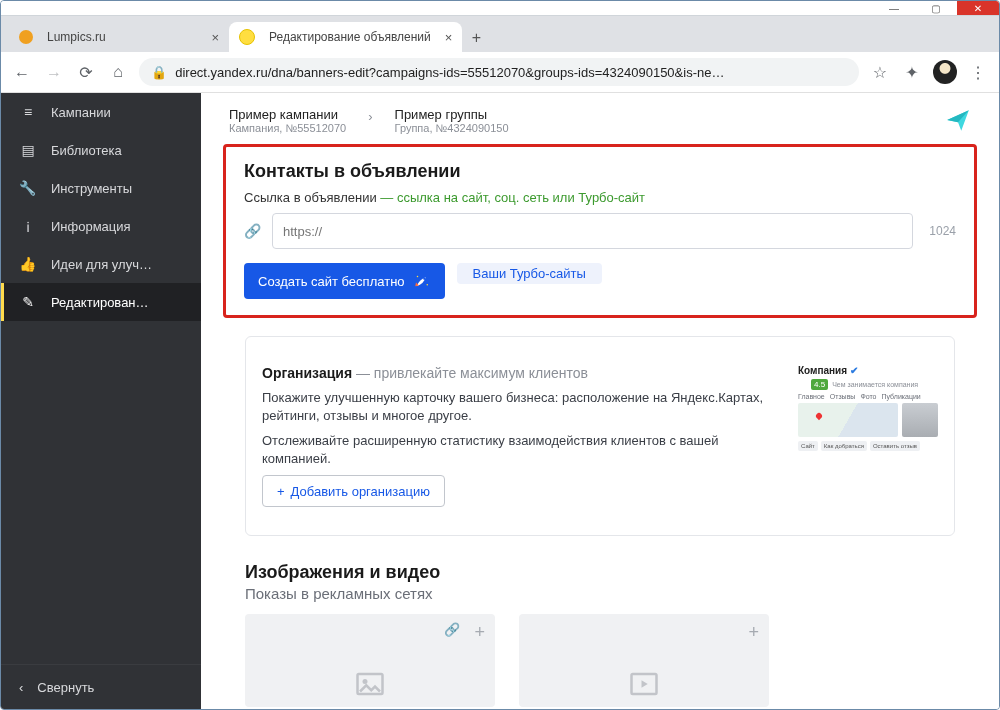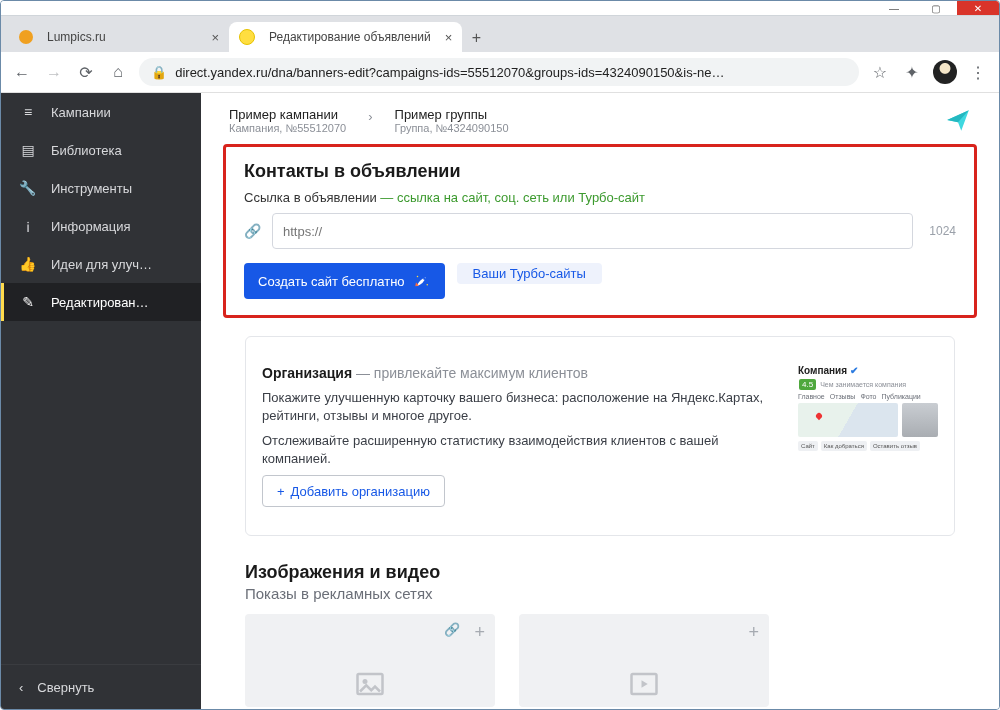--- a/index.html
+++ b/index.html
@@ -54,21 +54,21 @@
   .orgcard{margin:0 44px 26px 44px;border:1px solid #e4e6ea;border-radius:6px;padding:28px 16px;display:flex;gap:18px;align-items:flex-start}
   .orgleft{flex:1}
   .orgtitle{font-size:14px}
   .orgtitle b{color:#1a1a1a}
   .orgtitle .dash{color:#8b8f97}
   .orgtext{font-size:13px;color:#3a3e46;margin:8px 0;line-height:1.35}
   .btn-outline{border:1px solid #c2c6cd;background:#fff;color:#1758e6;border-radius:4px;height:32px;padding:0 14px;font-size:13px;display:flex;align-items:center;gap:6px}
   .orgpreview{width:140px}
   .orgpreview .prtitle{font-size:10px;color:#222;font-weight:bold}
   .orgpreview .prtitle .ver{color:#2c7be0}
-  .orgpreview .tagrow{display:flex;align-items:center;gap:4px;margin:3px 1px}
+  .orgpreview .tagrow{display:flex;align-items:center;gap:4px;margin:3px 13px}
   .orgpreview .badge{background:#4fa83d;color:#fff;font-size:8px;padding:1px 3px;border-radius:2px}
   .orgpreview .tiny{font-size:7px;color:#8b8f97}
   .orgpreview .tabs{display:flex;gap:5px;font-size:7px;color:#6b6f78;margin:3px 0}
   .orgpreview .map{height:34px;background:linear-gradient(120deg,#e8f2ec 0 50%,#dbe5ee 50% 100%);position:relative;border-radius:2px}
   .orgpreview .map::after{content:"";position:absolute;left:18px;top:10px;width:6px;height:6px;background:#e33;border-radius:50% 50% 50% 0;transform:rotate(-45deg)}
   .orgpreview .photo{width:36px;height:34px;background:linear-gradient(#c9cdd2,#a9adb2);border-radius:2px}
   .orgpreview .maprow{display:flex;gap:4px}
   .orgpreview .chips{display:flex;gap:3px;margin-top:4px}
   .orgpreview .chip{font-size:6px;background:#eef0f3;color:#555;padding:2px 3px;border-radius:2px}
   

